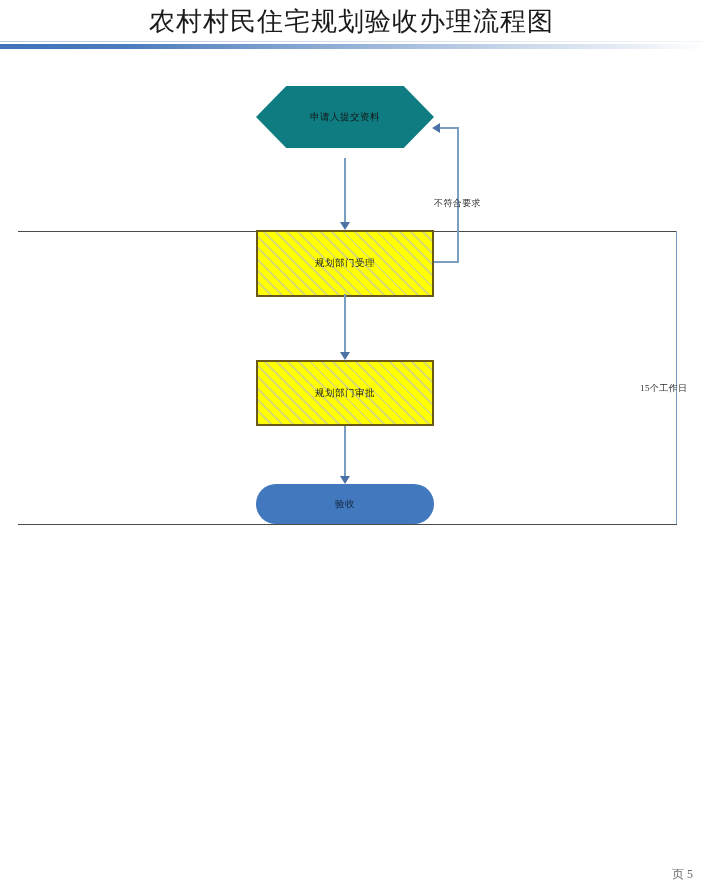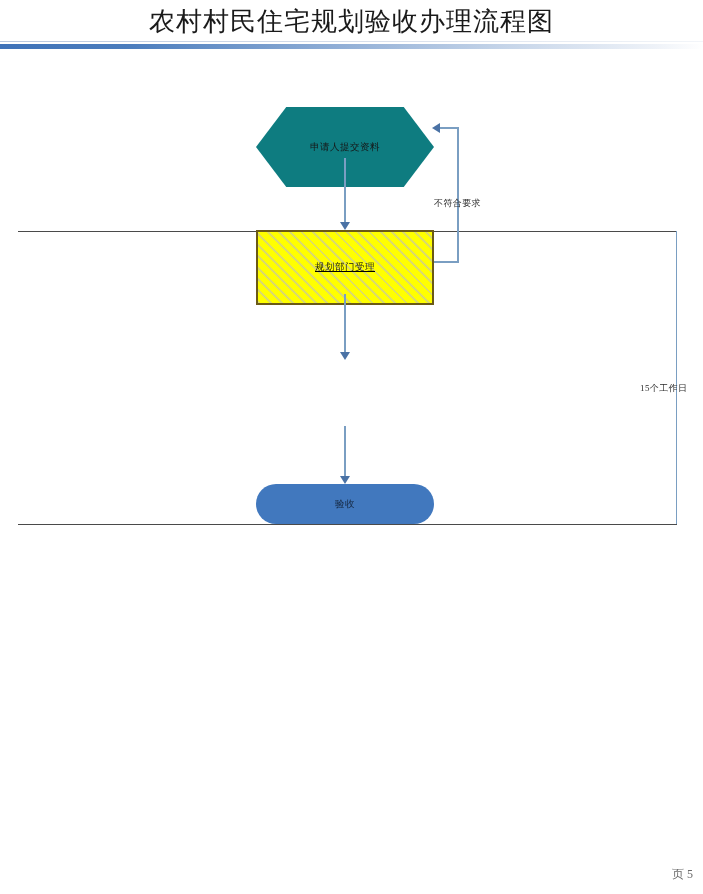--- a/index.html
+++ b/index.html
@@ -68,23 +68,23 @@
     color: #161616;
     letter-spacing: 0.5px;
     position: relative;
     z-index: 3;
     white-space: nowrap;
   }
 
   
   #node-submit {
     left: 256px;
-    top: 52px;
-    width: 178px;
-    height: 80px;
+    top: 31px;
+    width: 178px;
+    height: 62px;
   }
   #node-submit .hex-body {
     position: absolute;
     inset: 0;
     background: #0e7c80;
     clip-path: polygon(17% 0%, 83% 0%, 100% 50%, 83% 100%, 17% 100%, 0% 50%);
   }
 
   
   .proc-box {
@@ -94,22 +94,21 @@
         45deg,
         rgba(190,190,190,0.55) 0px,
         rgba(190,190,190,0.55) 2px,
         rgba(255,255,0,0) 2px,
         rgba(255,255,0,0) 8px);
   }
   #node-accept {
     left: 256px;
     top: 175px;
     width: 178px;
-    height: 75px;
-    text-decoration: underline;
+    height: 67px;
   }
   #node-approve {
     left: 256px;
     top: 305px;
     width: 178px;
     height: 66px;
   }
 
   
   #node-inspect {
@@ -218,20 +217,23 @@
 
   <div class="conn-line conn-h" style="left:434px; top:206px; width:24px;"></div>
   <div class="conn-line conn-v" style="left:457px; top:72px; height:136px;"></div>
   <div class="conn-line conn-h" style="left:440px; top:72px; width:18px;"></div>
   <div class="arrow-left" style="left:432px; top:68px;"></div>
   <div class="edge-label" id="label-reject">不符合要求</div>
 
   <div class="conn-line conn-v" style="left:344px; top:239px; height:60px;"></div>
   <div class="arrow-down" style="left:340px; top:297px;"></div>
 
+  <div class="node proc-box" id="node-approve">
+    <span class="node-label">规划部门审批</span>
+  </div>
 
   <div class="conn-line conn-v" style="left:344px; top:371px; height:52px;"></div>
   <div class="arrow-down" style="left:340px; top:421px;"></div>
 
   <div class="node" id="node-inspect">
     <span class="node-label">验收</span>
   </div>
 
 </div>
 

